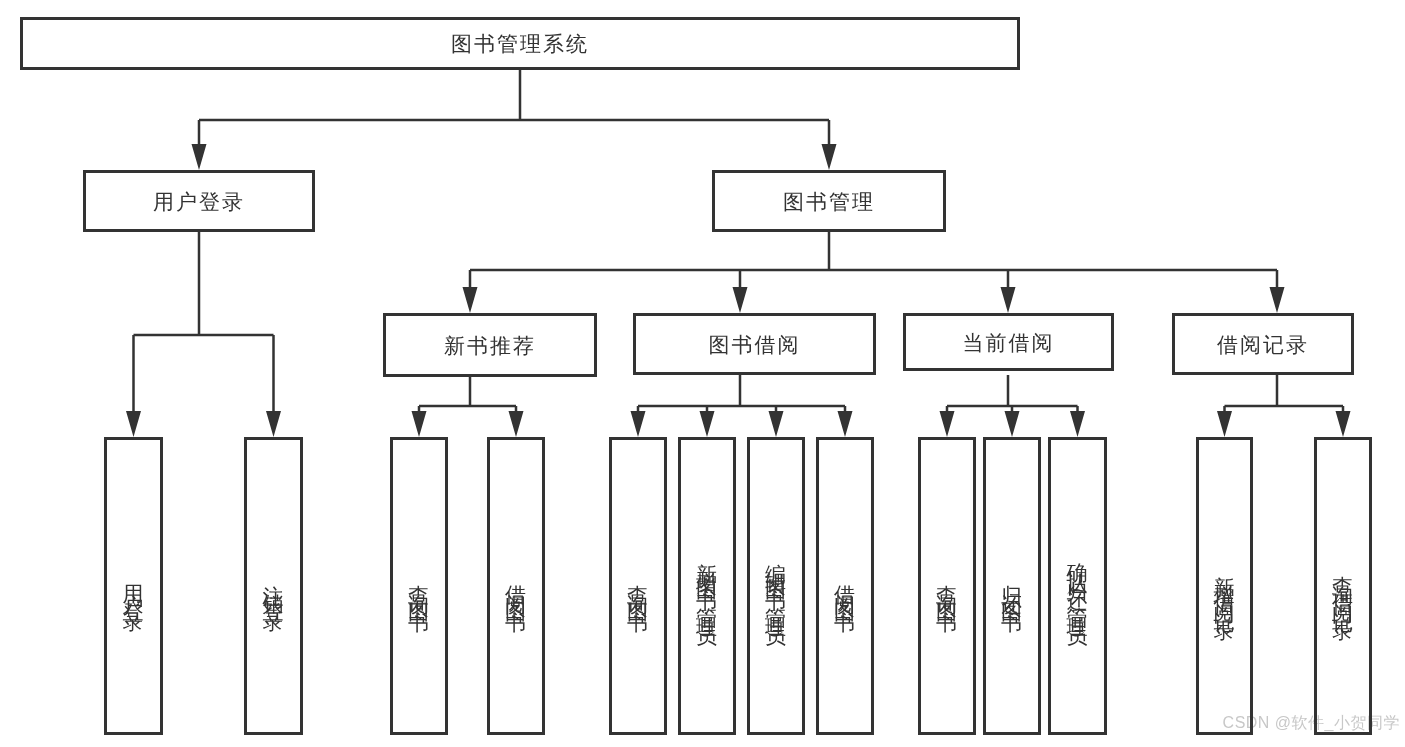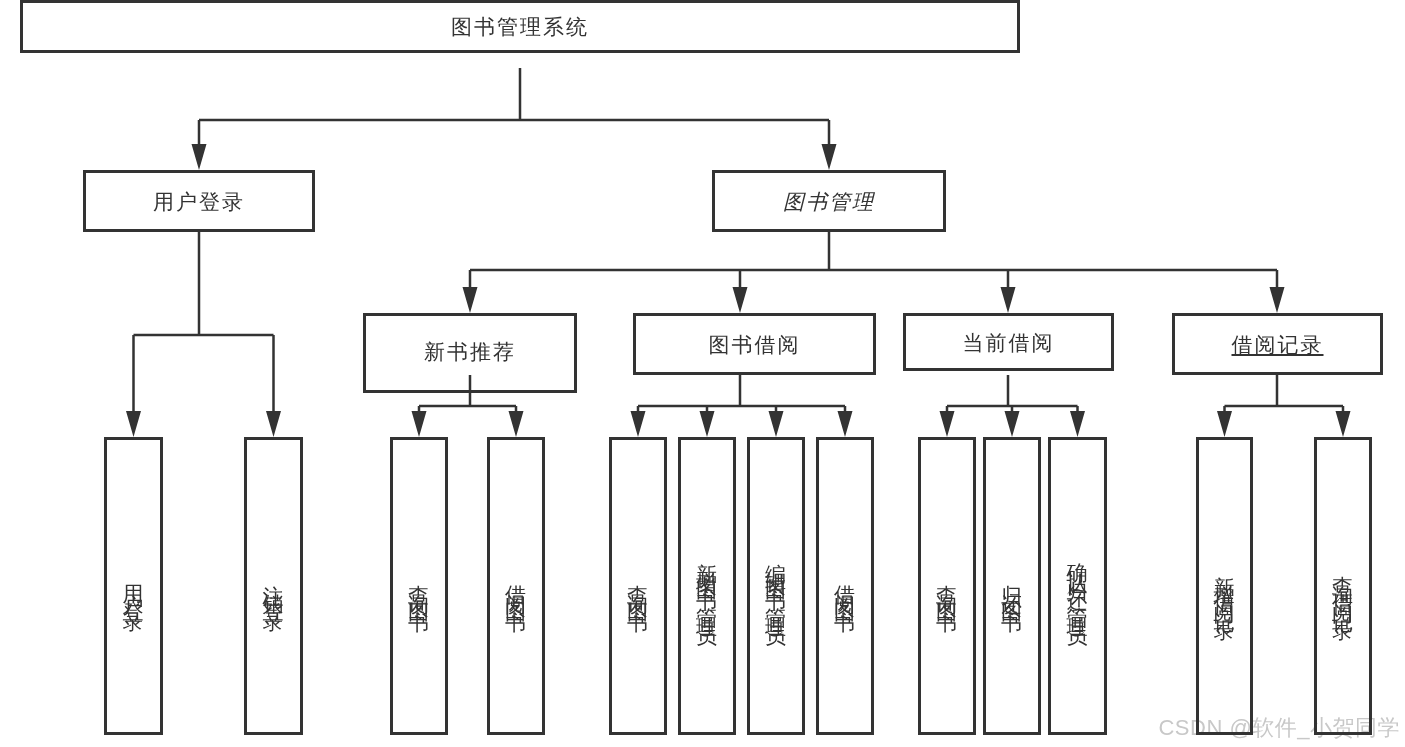--- a/index.html
+++ b/index.html
@@ -2,21 +2,21 @@
 <html><head>
 <meta charset="utf-8">
 <style>
   html,body{margin:0;padding:0;background:#ffffff;}
   .stage{
     position:relative;width:1405px;height:747px;background:#ffffff;overflow:hidden;
     font-family:"Liberation Sans","DejaVu Sans",sans-serif;color:#333333;
   }
   .wm{
     position:absolute;top:713px;right:5px;z-index:0;
-    font-size:22px;letter-spacing:0.5px;color:#c8c8c8;white-space:nowrap;
+    font-size:16px;letter-spacing:0.5px;color:#c8c8c8;white-space:nowrap;
   }
   svg.wires{position:absolute;left:0;top:0;z-index:1;}
   .node{
     position:absolute;box-sizing:border-box;border:3px solid #333333;background:transparent;
     display:flex;align-items:center;justify-content:center;z-index:2;
   }
   .h-label{
     font-size:21px;letter-spacing:2px;color:#333333;white-space:nowrap;line-height:1;
   }
   .v-label{
@@ -53,41 +53,41 @@
                M126 411 L141 411 L133.5 437 Z M266 411 L281 411 L273.5 437 Z
                M411.5 411 L426.5 411 L419 437 Z M508.5 411 L523.5 411 L516 437 Z
                M630.5 411 L645.5 411 L638 437 Z M699.5 411 L714.5 411 L707 437 Z
                M768.5 411 L783.5 411 L776 437 Z M837.5 411 L852.5 411 L845 437 Z
                M939.5 411 L954.5 411 L947 437 Z M1004.5 411 L1019.5 411 L1012 437 Z
                M1070 411 L1085 411 L1077.5 437 Z M1217 411 L1232 411 L1224.5 437 Z
                M1335.5 411 L1350.5 411 L1343 437 Z"></path>
     </g>
   </svg>
 
-  <div class="node" style="left:20px;top:0;width:1000px;height:53px;">
+  <div class="node" style="left:20px;top:17px;width:1000px;height:53px;">
     <span class="h-label">图书管理系统</span>
   </div>
 
   <div class="node" style="left:83px;top:170px;width:232px;height:62px;">
     <span class="h-label">用户登录</span>
   </div>
-  <div class="node" style="left:712px;top:170px;width:234px;height:62px;font-style:italic;">
+  <div class="node" style="left:712px;top:170px;width:234px;height:62px;">
     <span class="h-label">图书管理</span>
   </div>
 
-  <div class="node" style="left:363px;top:313px;width:214px;height:80px;font-family:Liberation Mono, monospace;">
+  <div class="node" style="left:383px;top:313px;width:214px;height:64px;">
     <span class="h-label">新书推荐</span>
   </div>
   <div class="node" style="left:633px;top:313px;width:243px;height:62px;">
     <span class="h-label">图书借阅</span>
   </div>
   <div class="node" style="left:903px;top:313px;width:211px;height:58px;">
     <span class="h-label">当前借阅</span>
   </div>
-  <div class="node" style="left:1172px;top:313px;width:211px;height:62px;text-decoration:underline;">
+  <div class="node" style="left:1172px;top:313px;width:182px;height:62px;">
     <span class="h-label">借阅记录</span>
   </div>
 
   <div class="node" style="left:104px;top:437px;width:59px;height:298px;">
     <span class="v-label">用户登录</span>
   </div>
   <div class="node" style="left:244px;top:437px;width:59px;height:298px;">
     <span class="v-label">注销登录</span>
   </div>
 

